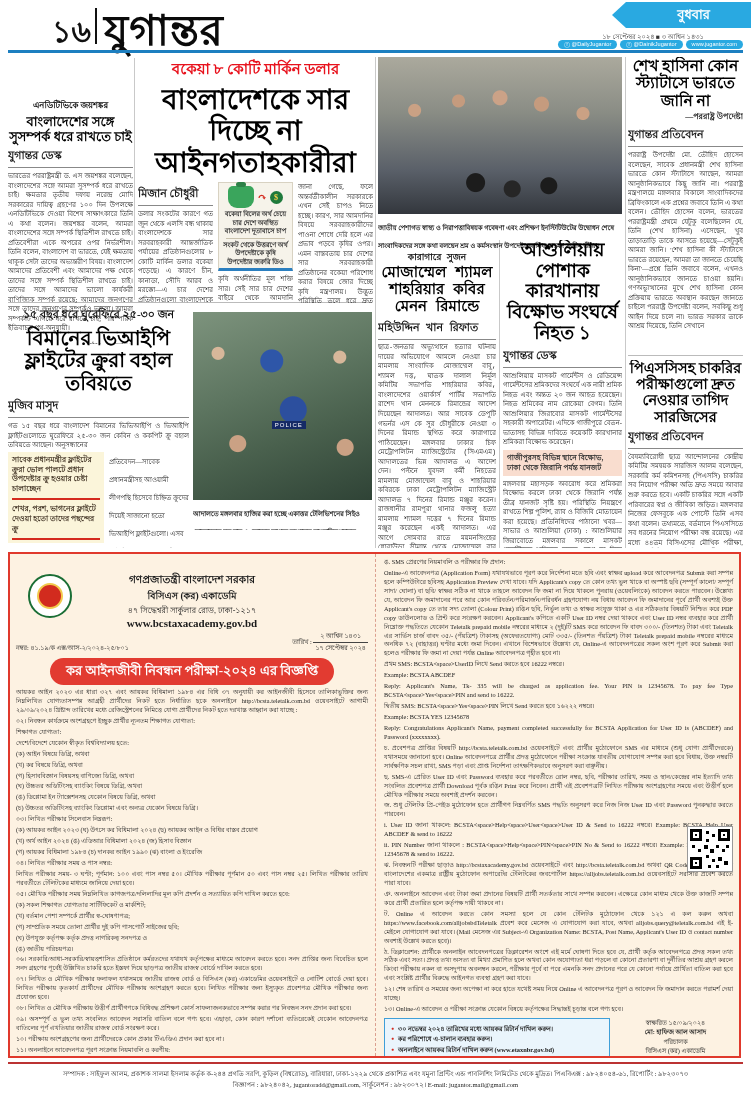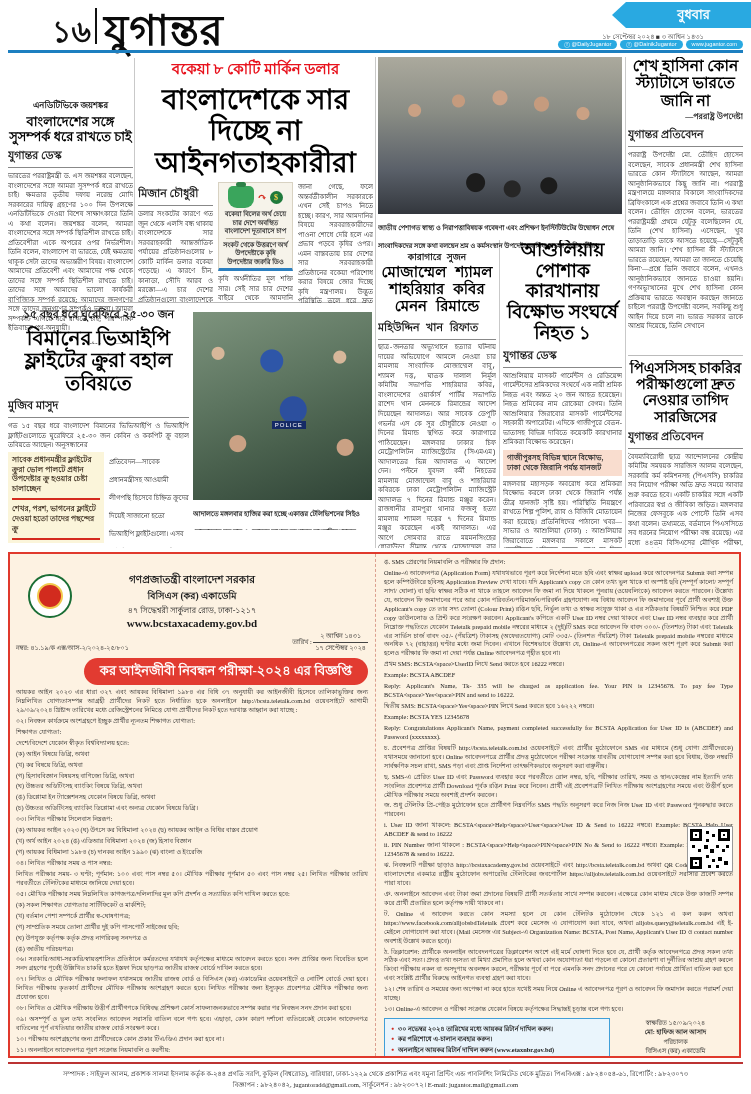--- a/index.html
+++ b/index.html
@@ -81,21 +81,21 @@
         border:2px solid #1a6e35;background:#fff;display:flex;align-items:center;justify-content:center;}
   .seal-core{width:22px;height:22px;border-radius:50%;background:#d22b1e;border:2px solid #f2c94c;}
   .n-govt{font-size:10.5px;font-weight:bold;}
   .n-org{font-size:9.5px;font-weight:bold;}
   .n-addr{font-size:8px;}
   .n-web{font-size:11px;font-weight:bold;font-family:"Liberation Serif",serif;}
   .memo-row{display:flex;justify-content:space-between;align-items:flex-end;font-size:6.4px;margin-top:2px;}
   .frac{display:inline-block;text-align:center;vertical-align:middle;}
   .frac .f1{display:block;border-bottom:1px solid #444;padding:0 2px;}
   .frac .f2{display:block;padding:0 2px;}
-  .n-title-wrap{text-align:right;margin:4px 0 3px;}
+  .n-title-wrap{text-align:center;margin:4px 0 3px;}
   .n-title{display:inline-block;background:#e23b31;color:#fff;font-size:13px;font-weight:bold;
            border-radius:14px;padding:3px 16px;}
   .nitem{font-size:6.3px;line-height:1.42;text-align:justify;margin-bottom:2px;color:#222;}
   .qr{position:absolute;right:6px;top:272px;width:44px;height:44px;background:#fff;border:1px solid #999;}
   .n-bottom{display:flex;gap:8px;align-items:flex-start;margin-top:4px;}
   .blue-box{width:212px;border:1.5px solid #3f9fd8;background:#eaf5fc;padding:3px 6px;}
   .bbitem{font-size:6.4px;font-weight:bold;margin:2.5px 0;line-height:1.3;}
   .bbitem:before{content:"●";color:#d42a1e;font-size:5px;margin-right:4px;vertical-align:1px;}
   .sig{flex:1;text-align:center;}
   .sig-line{font-size:6.4px;line-height:1.45;}

